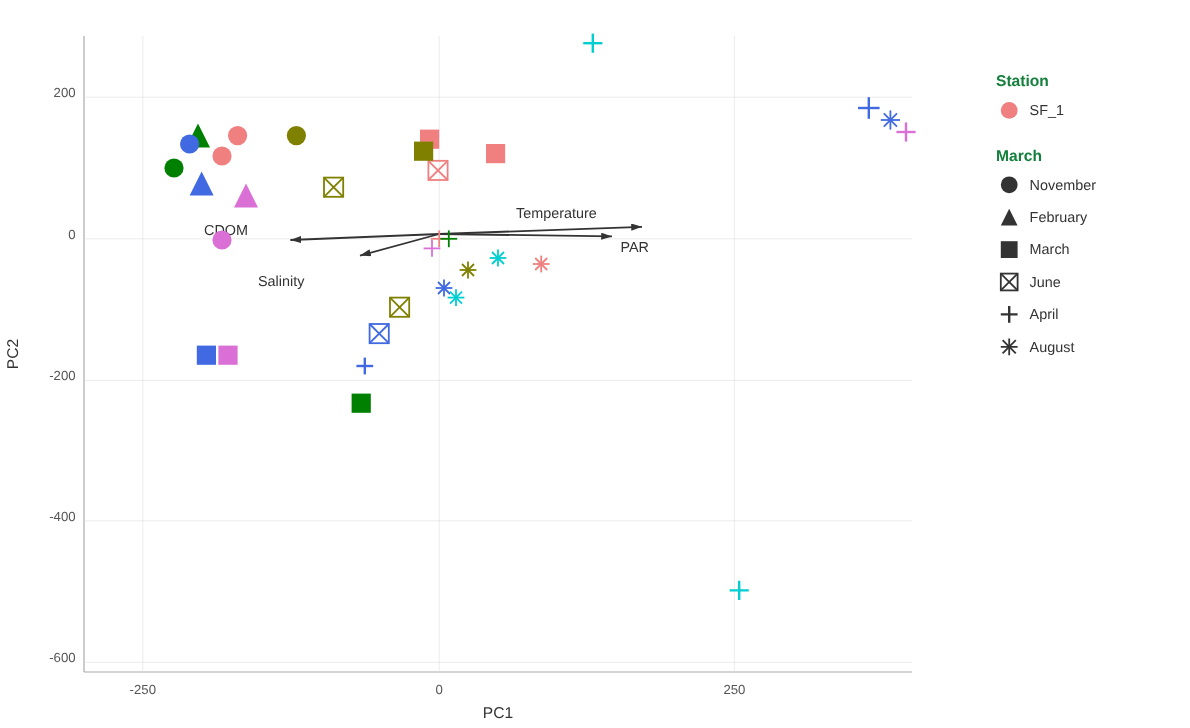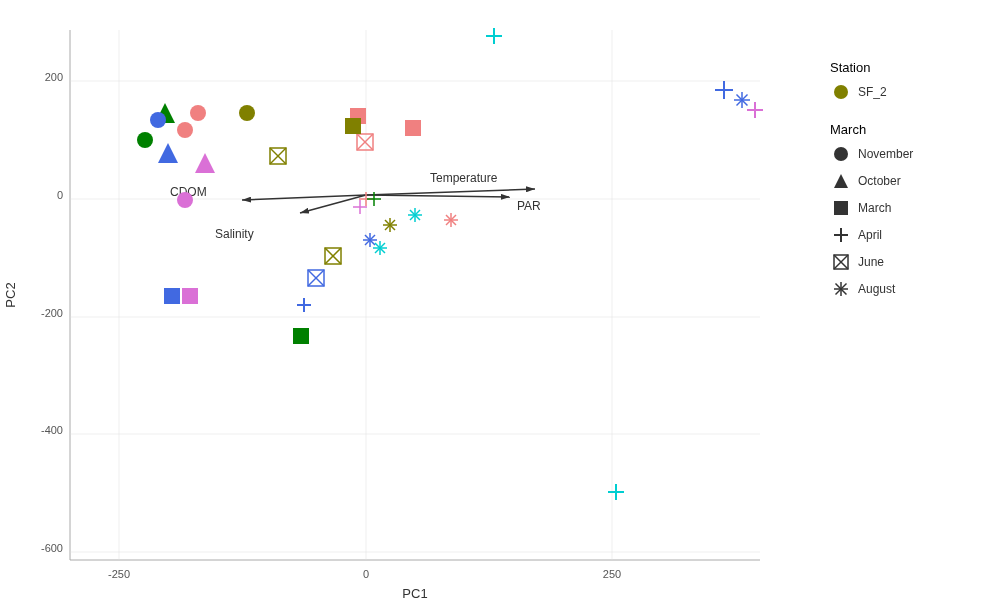--- a/index.html
+++ b/index.html
@@ -23,23 +23,23 @@
       padding: 60px 10px 10px 10px;
       flex-shrink: 0;
       background: #fff;
     }
     svg.main-chart {
       width: 820px;
       height: 607px;
     }
     .legend-section-title {
       font-size: 13px;
-      font-weight: normal;
+      font-weight: bold;
       margin-bottom: 6px;
-      color: #000000;
+      color: #15803d;
     }
     .legend-item {
       display: flex;
       align-items: center;
       margin-bottom: 5px;
       font-size: 12px;
       color: #333;
     }
     .legend-symbol {
       width: 22px;
@@ -247,72 +247,72 @@
 
   </svg>
 </div>
 
 <div class="legend-area">
   <div class="legend-section-title">Station</div>
 
   <div class="legend-item">
     <div class="legend-symbol">
       <svg width="18" height="18">
-          <circle cx="9" cy="9" r="7" fill="#808000"></circle>
+          <circle cx="9" cy="9" r="7" fill="#F08080"></circle>
         </svg>
     </div>
-    <span>SF_2</span>
+    <span>SF_1</span>
   </div>
 
   <div class="legend-divider"></div>
 
   <div class="legend-section-title">March</div>
 
   <div class="legend-item">
     <div class="legend-symbol">
       <svg width="18" height="18">
           <circle cx="9" cy="9" r="7" fill="#333"></circle>
         </svg>
     </div>
     <span>November</span>
   </div>
   <div class="legend-item">
     <div class="legend-symbol">
       <svg width="18" height="18">
           <polygon points="9,2 2,16 16,16" fill="#333"></polygon>
         </svg>
     </div>
-    <span>October</span>
+    <span>February</span>
   </div>
   <div class="legend-item">
     <div class="legend-symbol">
       <svg width="18" height="18">
           <rect x="2" y="2" width="14" height="14" fill="#333"></rect>
         </svg>
     </div>
     <span>March</span>
-  </div>
-  <div class="legend-item">
-    <div class="legend-symbol">
-      <svg width="18" height="18">
-        <line x1="9" y1="2" x2="9" y2="16" stroke="#333" stroke-width="2"></line>
-        <line x1="2" y1="9" x2="16" y2="9" stroke="#333" stroke-width="2"></line>
-      </svg>
-    </div>
-    <span>April</span>
   </div>
   <div class="legend-item">
     <div class="legend-symbol">
       <svg width="18" height="18">
         <rect x="2" y="2" width="14" height="14" fill="none" stroke="#333" stroke-width="1.5"></rect>
         <line x1="2" y1="2" x2="16" y2="16" stroke="#333" stroke-width="1.5"></line>
         <line x1="16" y1="2" x2="2" y2="16" stroke="#333" stroke-width="1.5"></line>
       </svg>
     </div>
     <span>June</span>
+  </div>
+  <div class="legend-item">
+    <div class="legend-symbol">
+      <svg width="18" height="18">
+        <line x1="9" y1="2" x2="9" y2="16" stroke="#333" stroke-width="2"></line>
+        <line x1="2" y1="9" x2="16" y2="9" stroke="#333" stroke-width="2"></line>
+      </svg>
+    </div>
+    <span>April</span>
   </div>
   <div class="legend-item">
     <div class="legend-symbol">
       <svg width="18" height="18">
         <line x1="9" y1="2" x2="9" y2="16" stroke="#333" stroke-width="1.5"></line>
         <line x1="2" y1="9" x2="16" y2="9" stroke="#333" stroke-width="1.5"></line>
         <line x1="3.5" y1="3.5" x2="14.5" y2="14.5" stroke="#333" stroke-width="1.5"></line>
         <line x1="14.5" y1="3.5" x2="3.5" y2="14.5" stroke="#333" stroke-width="1.5"></line>
       </svg>
     </div>

